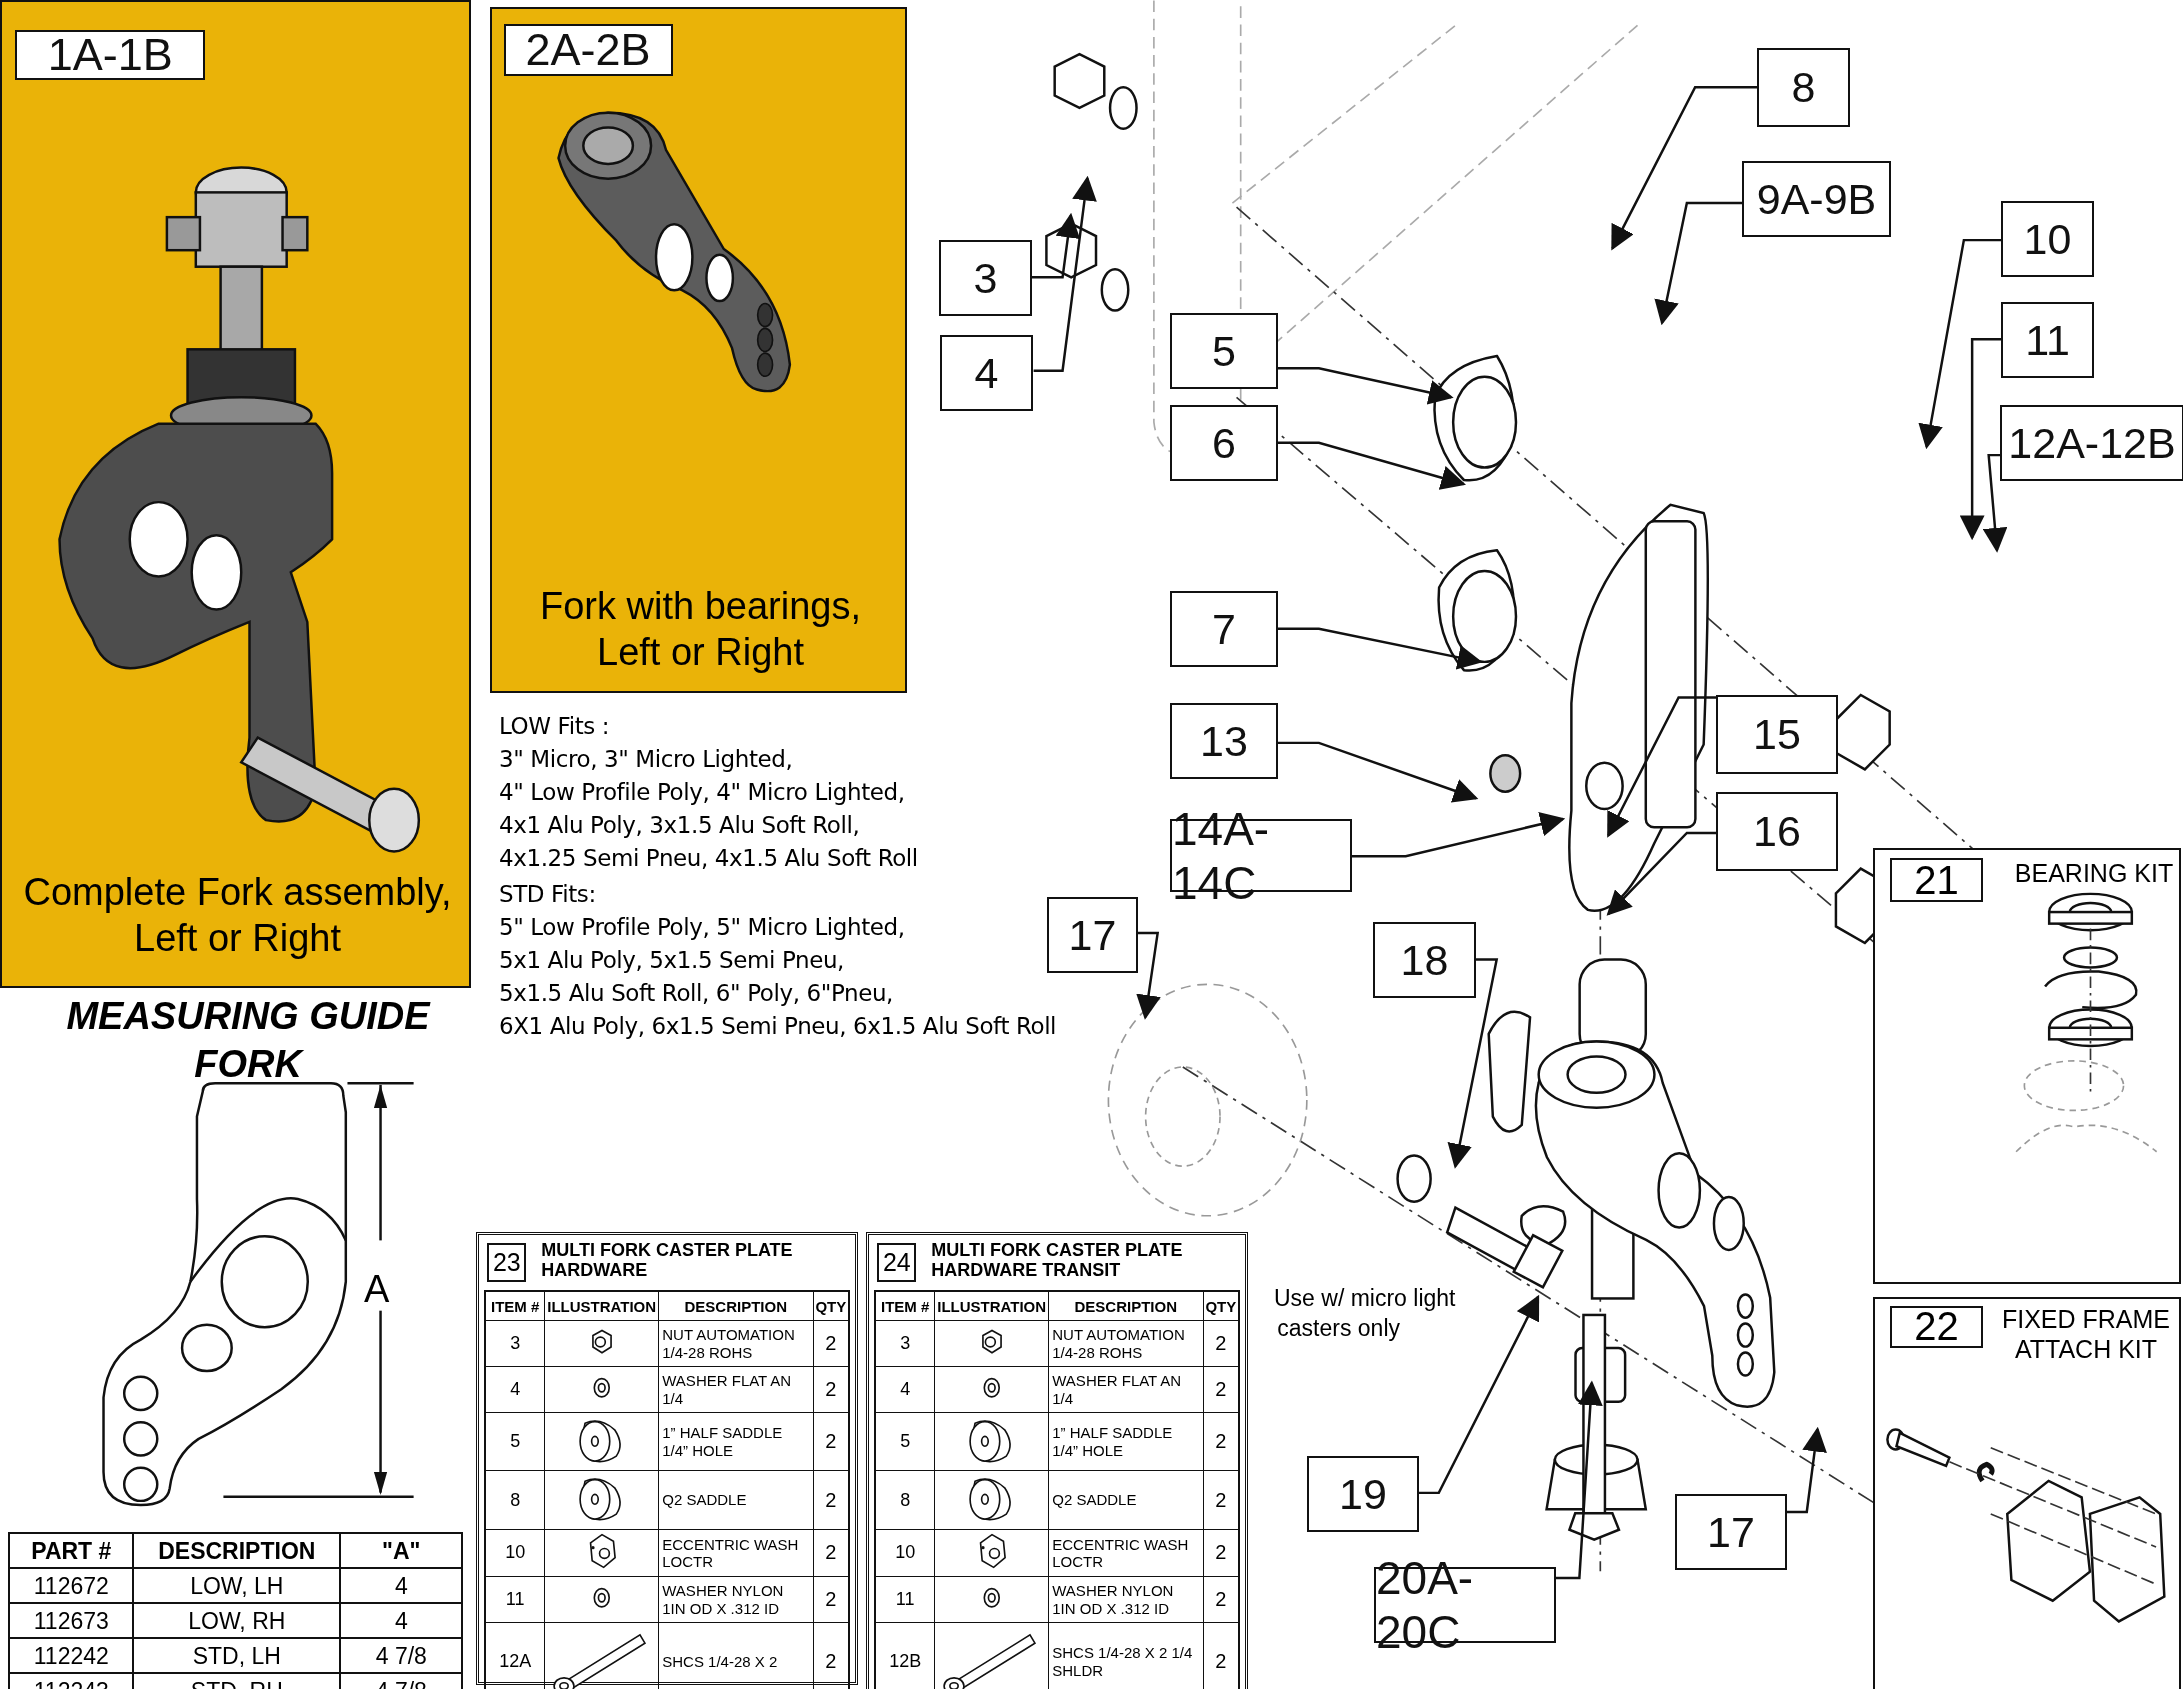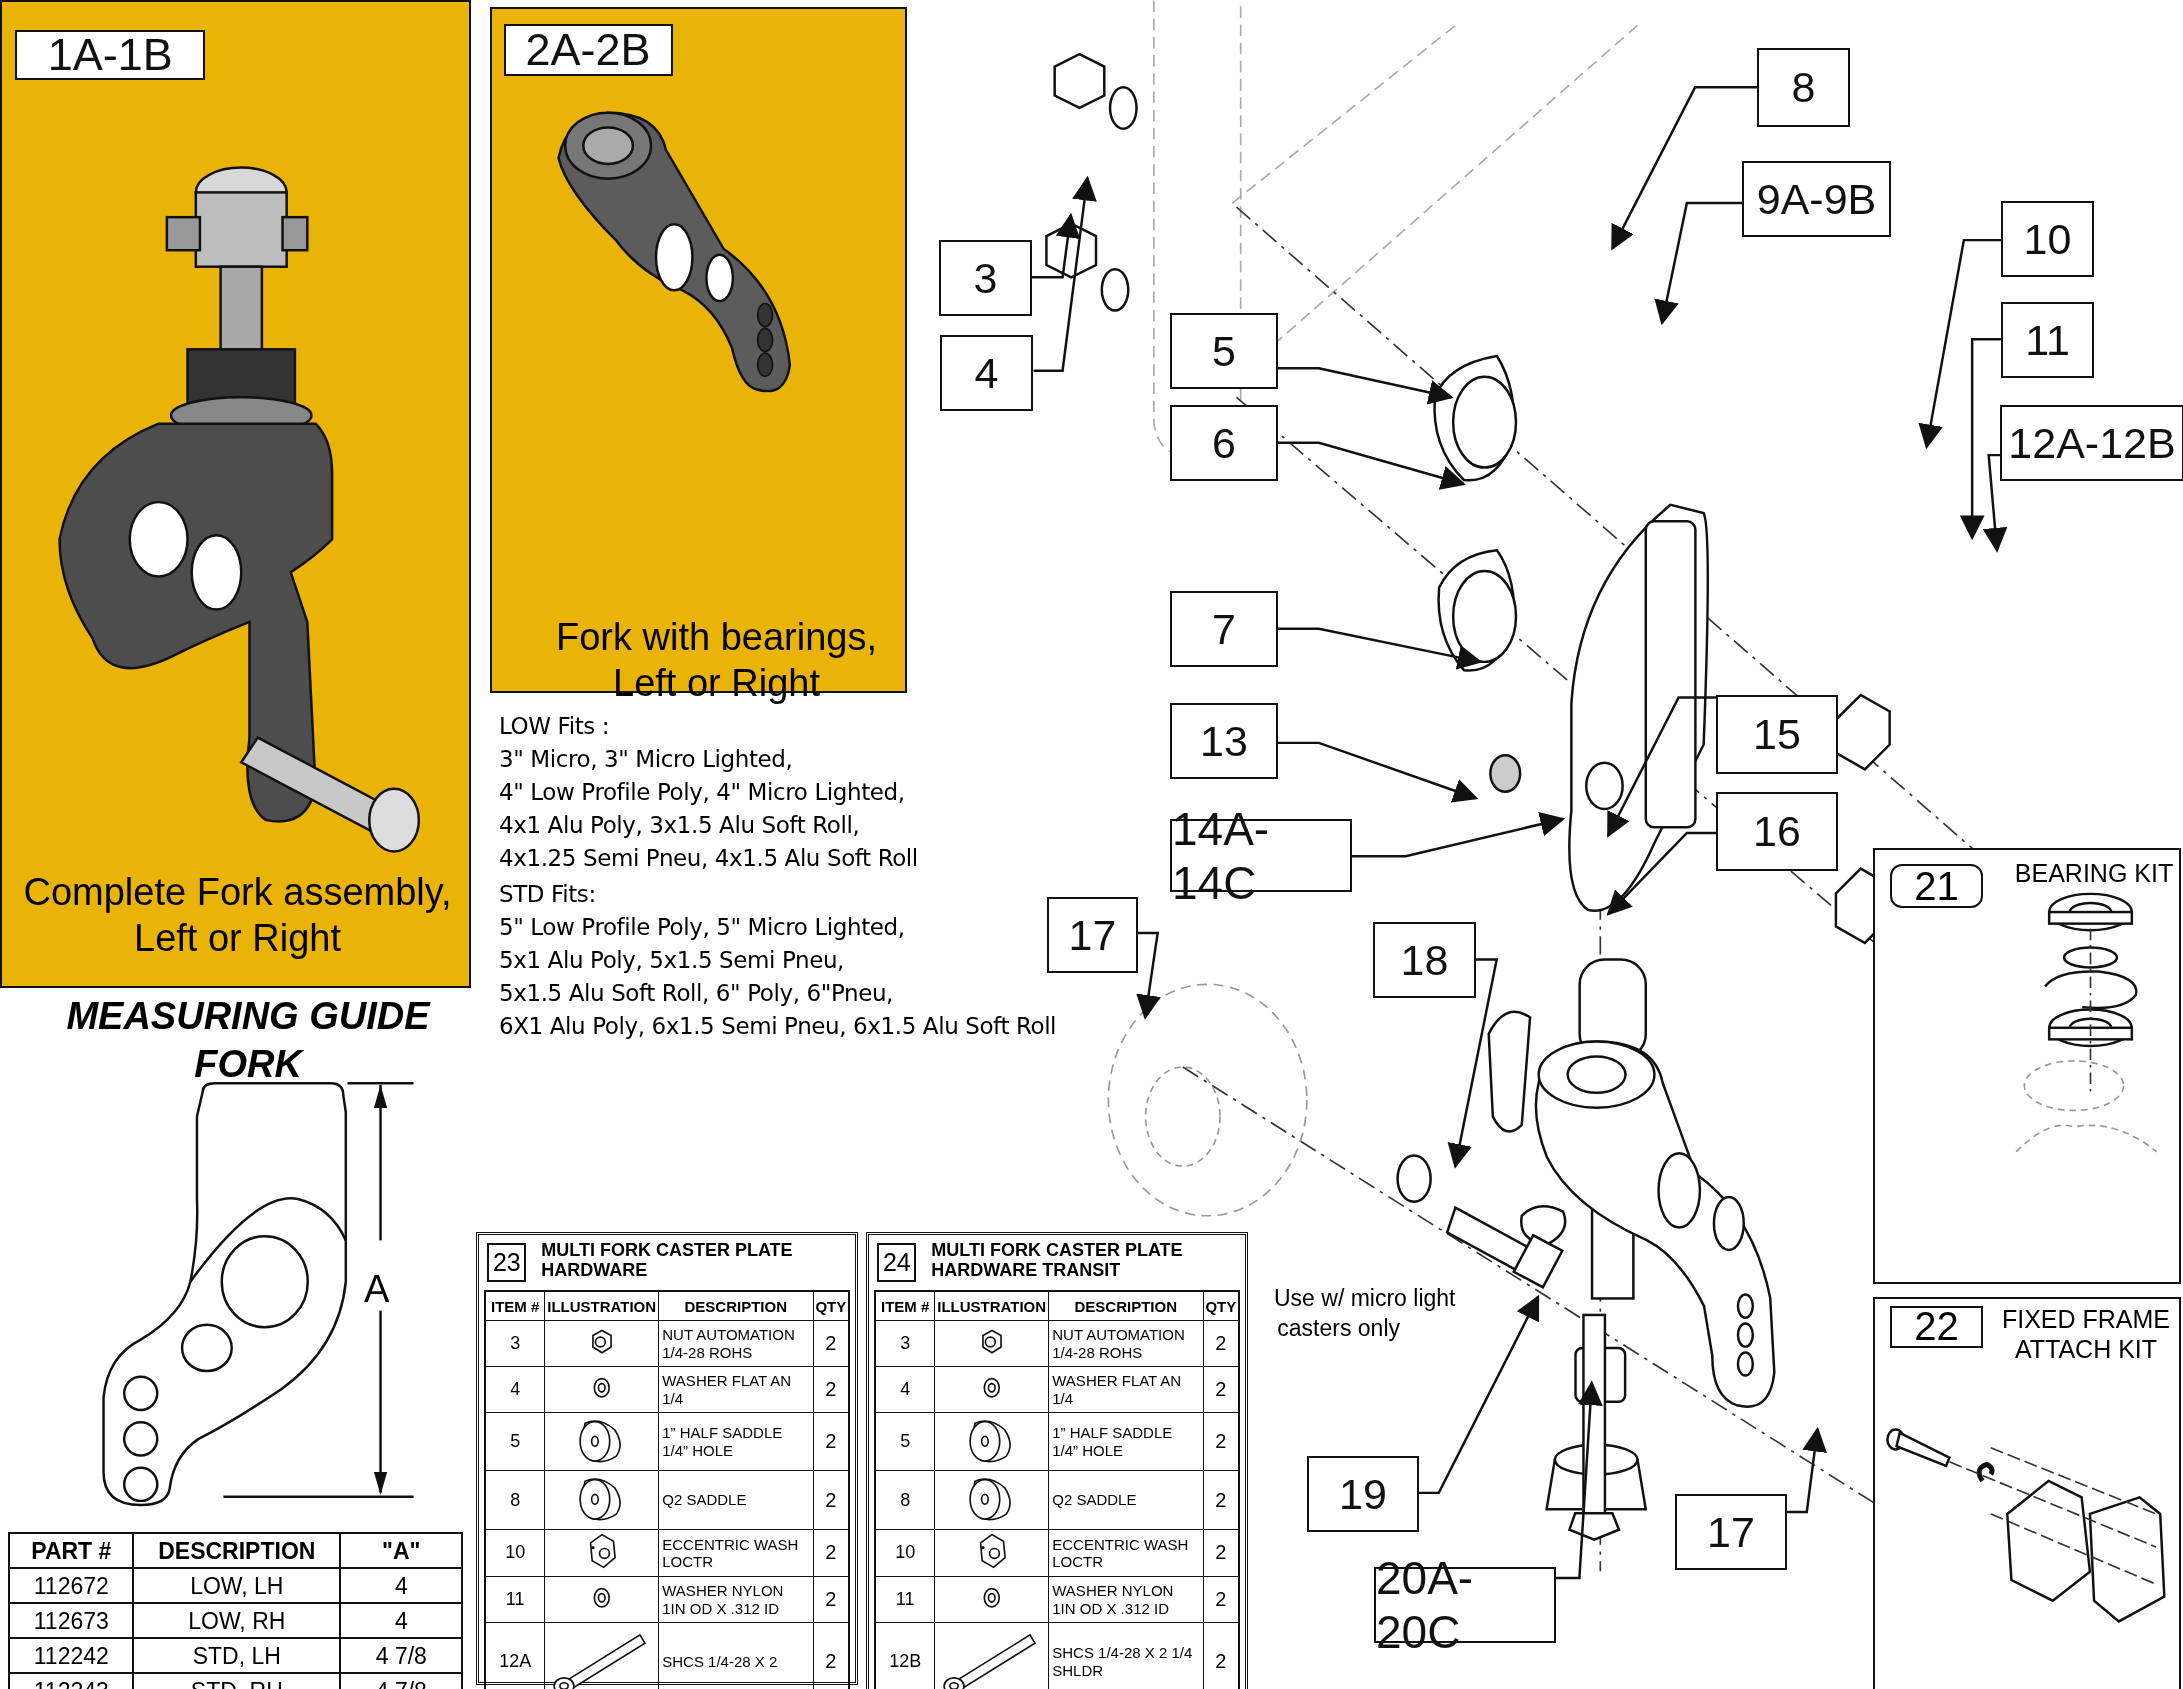--- a/index.html
+++ b/index.html
@@ -64,21 +64,21 @@
   <svg style="left:50px;top:91px;" width="314" height="298" viewBox="0 0 380 360">
     <path d="M20 70 Q30 20 80 15 Q140 15 150 60 L220 180 Q290 230 300 320 Q295 360 260 350 Q240 345 230 300 Q210 250 170 230 Q120 210 90 170 Q30 110 20 70 Z" fill="#5c5c5c" stroke="#111" stroke-width="3"></path>
     <ellipse cx="80" cy="55" rx="52" ry="40" fill="#777" stroke="#111" stroke-width="3"></ellipse>
     <ellipse cx="80" cy="55" rx="30" ry="22" fill="#aaa" stroke="#111" stroke-width="3"></ellipse>
     <ellipse cx="160" cy="190" rx="22" ry="40" fill="#fff" stroke="#111" stroke-width="3"></ellipse>
     <ellipse cx="215" cy="215" rx="16" ry="28" fill="#fff" stroke="#111" stroke-width="3"></ellipse>
     <ellipse cx="270" cy="260" rx="9" ry="14" fill="#333" stroke="#111" stroke-width="2"></ellipse>
     <ellipse cx="270" cy="290" rx="9" ry="14" fill="#333" stroke="#111" stroke-width="2"></ellipse>
     <ellipse cx="270" cy="320" rx="9" ry="14" fill="#333" stroke="#111" stroke-width="2"></ellipse>
   </svg>
-  <div class="caption" style="left:0;top:605px;width:417px;padding-left:16px;">
+  <div class="caption" style="left:0;top:574px;width:417px;">
     <div>Fork with bearings,</div>
     <div>Left or Right</div>
   </div>
 </div>
 
 <div class="fits">
   <div>LOW Fits :</div>
   <div>3" Micro, 3" Micro Lighted,</div>
   <div>4" Low Profile Poly, 4" Micro Lighted,</div>
   <div>4x1 Alu Poly, 3x1.5 Alu Soft Roll,</div>
@@ -494,21 +494,21 @@
 <div class="callout" style="left:1307px;top:1456px;width:112px;height:76px;font-size:43px;">19</div>
 <div class="callout" style="left:1374px;top:1567px;width:182px;height:76px;font-size:46px;">20A-20C</div>
 <div class="callout" style="left:1675px;top:1494px;width:112px;height:76px;font-size:43px;">17</div>
 
 <div class="note" style="left:1274px;top:1283px;">
   <div>Use w/ micro light</div>
   <div style="padding-left:3.3px;">casters only</div>
 </div>
 
 <div class="kit" style="left:1873px;top:848px;width:308px;height:436px;">
-  <div class="kitnum" style="left:15px;top:14px;width:89px;height:40px;border-radius:12px;">21</div>
+  <div class="kitnum" style="left:15px;top:8px;width:89px;height:40px;">21</div>
   <div class="kittitle" style="left:132px;top:8.3px;width:174px;">BEARING KIT</div>
   <svg style="left:141px;top:29px;" width="149" height="405" viewBox="0 0 180 490">
     <g stroke="#111" stroke-width="3" fill="#fff">
       <ellipse cx="90" cy="40" rx="50" ry="22"></ellipse>
         <ellipse cx="90" cy="40" rx="25" ry="11"></ellipse>
       <rect x="40" y="40" width="100" height="14"></rect>
       <ellipse cx="90" cy="95" rx="32" ry="12"></ellipse>
       <path d="M35 130 Q50 110 100 112 Q150 118 145 140 Q130 160 80 155"></path>
       <ellipse cx="90" cy="180" rx="50" ry="22"></ellipse>
         <ellipse cx="90" cy="180" rx="25" ry="11"></ellipse>

